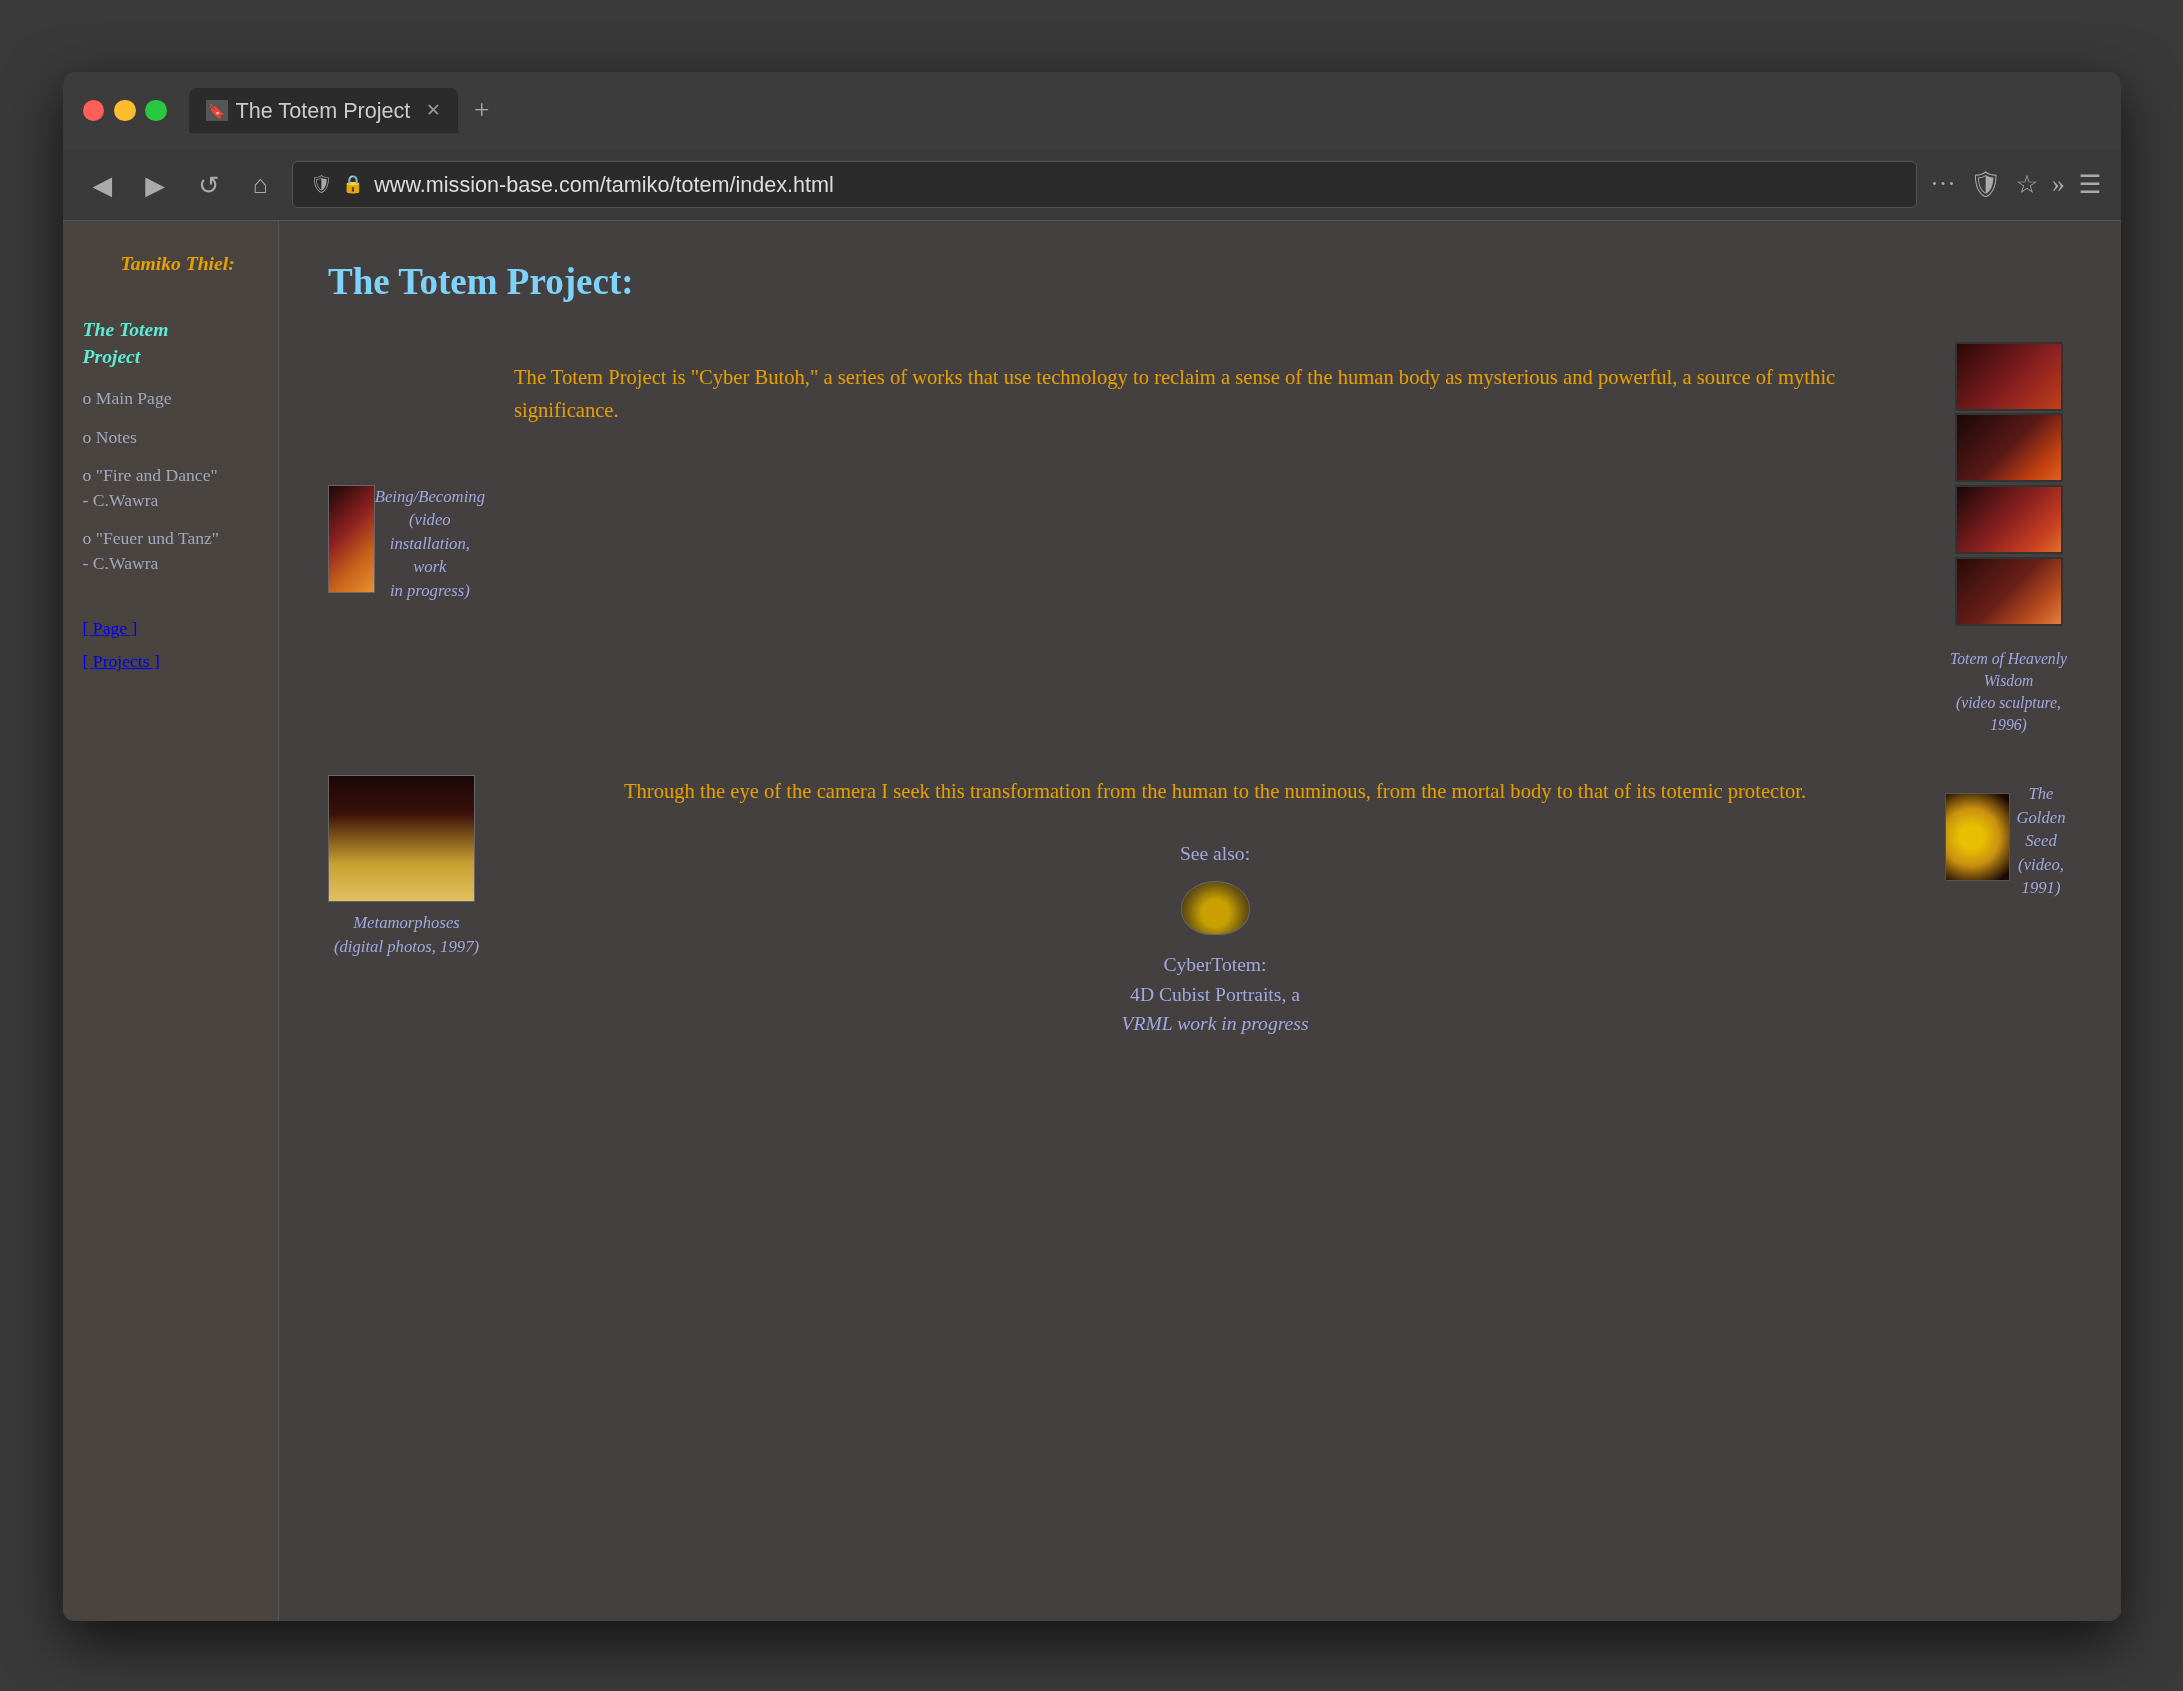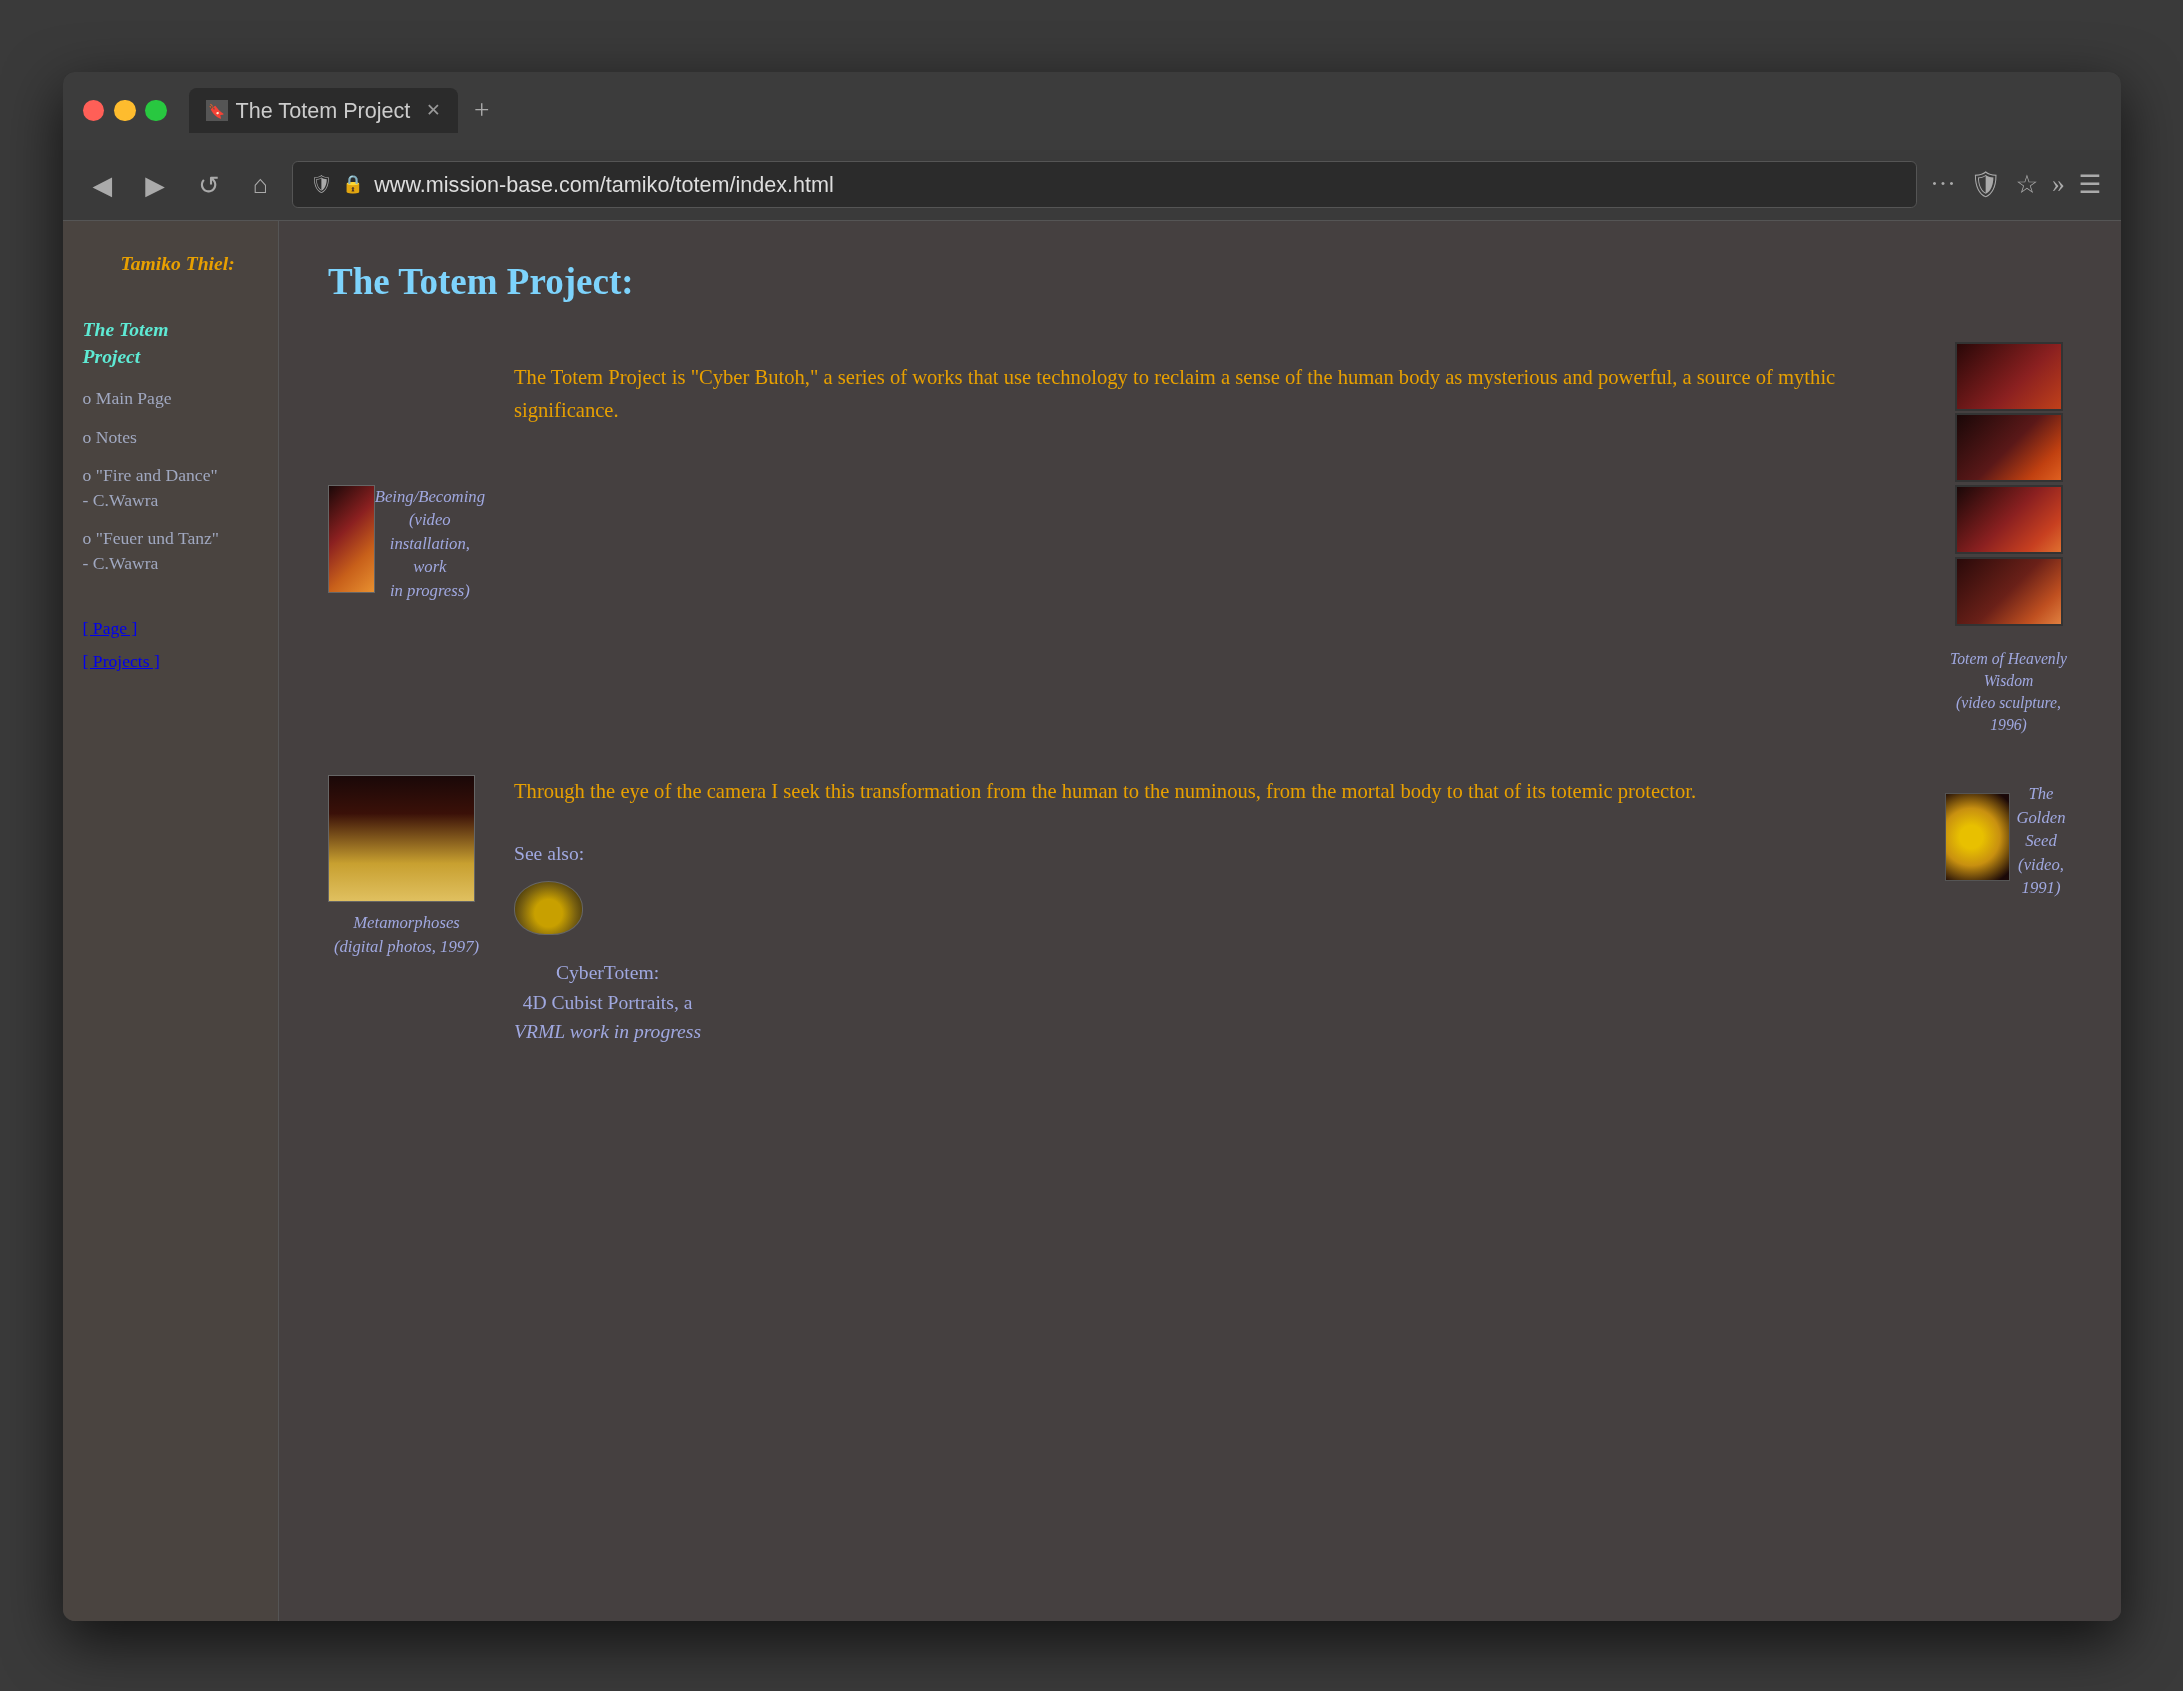--- a/index.html
+++ b/index.html
@@ -319,21 +319,21 @@
 
     .bottom-left {
       width: 157px;
       min-width: 157px;
     }
 
     .bottom-center {
       flex: 1;
       display: flex;
       flex-direction: column;
-      align-items: flex-start;
+      align-items: center;
       gap: 15.7px;
     }
 
     .bottom-right {
       width: 127px;
       min-width: 127px;
       display: flex;
       flex-direction: row;
       align-items: center;
     }
@@ -359,21 +359,20 @@
       border: 1px solid #666;
     }
 
     .cyber-totem-link {
       color: #a0a8e0;
       font-size: 19.6px;
       text-align: center;
       line-height: 1.5;
       cursor: pointer;
       text-decoration: none;
-      margin-top: 8px;
     }
 
     .img-golden-seed {
       width: 118px;
       height: 88px;
       background: radial-gradient(circle at 40% 50%, #e8c000 20%, #c89010 50%, #1a0808 90%);
       border: 1px solid #555;
     }
 
     .golden-seed-caption {

